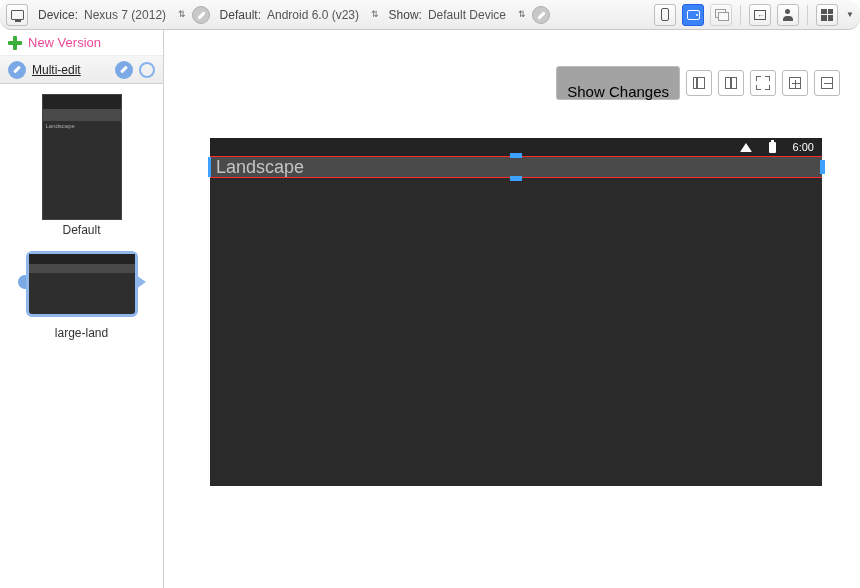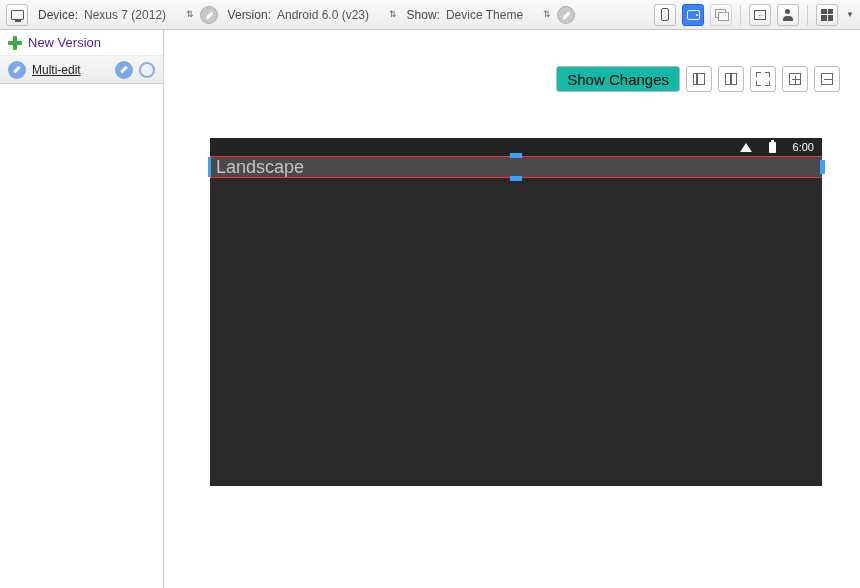--- a/index.html
+++ b/index.html
@@ -1,40 +1,40 @@
 <!DOCTYPE html>
 <html><head>
 <meta charset="utf-8">
 <style>
   * { box-sizing: border-box; margin: 0; padding: 0; }
   body { width: 860px; height: 588px; font-family: -apple-system, "Helvetica Neue", Arial, sans-serif; font-size: 13px; color: #222; background: #fff; overflow: hidden; }
   
   
-  .top-toolbar { height: 30px; background: linear-gradient(#fafafa,#ececec); border-bottom: 1px solid #c8c8c8; display: flex; align-items: center; padding: 0 6px; gap: 6px; font-size: 12px; color: #333; }
+  .top-toolbar { height: 30px; background: linear-gradient(#fafafa,#ececec); border-bottom: 1px solid #c8c8c8; display: flex; align-items: center; padding: 0 6px; gap: 6px; font-size: 12px; color: #333; border-radius: 12px; }
   .tool-btn { width: 22px; height: 22px; border: 1px solid #bfbfbf; border-radius: 3px; background: linear-gradient(#fff,#efefef); display: flex; align-items: center; justify-content: center; }
   .tool-btn.active { background: #3b82f6; border-color: #2563eb; color:#fff; }
   .tool-btn.disabled { opacity: .55; }
   .tb-sep { width: 1px; height: 20px; background: #d0d0d0; margin: 0 2px; }
   .tb-label { color: #444; margin-left:4px;}
-  .tb-value { color: #555; display:flex; align-items:center; gap:20px;}
+  .tb-value { color: #555; display:flex; align-items:center; gap:12px;}
   .updown { font-size:9px; line-height:1; color:#666; }
   .flex-spacer { flex: 1; }
   .circle-gray { width:18px;height:18px;border-radius:50%;background:#c8c8c8; border:1px solid #b0b0b0; position:relative;}
   .circle-gray::after{content:"";position:absolute;width:9px;height:3px;background:#fff;left:4px;top:7px;border-radius:2px;transform:rotate(-45deg);}
   .drop-arrow{font-size:8px;color:#555;margin-left:2px;}
   
   
   .body-area { display:flex; height: calc(100% - 30px); }
   .sidebar { width: 164px; background: #fff; border-right: 1px solid #d0d0d0; display:flex; flex-direction:column; align-items:stretch; }
   .sb-row1 { height:26px; display:flex; align-items:center; padding:0 8px; gap:6px; border-bottom:1px solid #ededed;}
   .plus-ic{width:14px;height:14px;position:relative;}
   .plus-ic::before,.plus-ic::after{content:"";position:absolute;background:#3cae3c;}
   .plus-ic::before{left:5px;top:0;width:4px;height:14px;border-radius:1px;}
   .plus-ic::after{left:0;top:5px;width:14px;height:4px;border-radius:1px;}
-  .sb-row1 span{color:#4c1d95;}
+  .sb-row1 span{color:#ec4899;}
   .sb-row2 { height:28px; background:linear-gradient(#f6f6f6,#ececec); border-bottom:1px solid #d0d0d0; display:flex; align-items:center; padding:0 8px; gap:6px; font-size:12px;text-decoration:underline;}
   .pencil-circ{width:18px;height:18px;border-radius:50%;background:#7aa9e6;position:relative;}
   .pencil-circ::after{content:"";position:absolute;width:8px;height:3px;background:#fff;left:5px;top:7px;border-radius:1px;transform:rotate(-45deg);}
   .ring-ic{width:16px;height:16px;border:2px solid #85b2ea;border-radius:50%;}
   
   .thumbs { padding:10px 0; display:flex; flex-direction:column; align-items:center; gap:8px; }
   .thumb-wrap{display:flex;flex-direction:column;align-items:center;gap:3px;}
   .thumb-p { width:80px; height:126px; background:#2e2e2e; border:1px solid #444; position:relative;}
   .thumb-p .bar1{position:absolute;top:0;left:0;right:0;height:14px;background:#232323;}
   .thumb-p .bar2{position:absolute;top:14px;left:0;right:0;height:12px;background:#4a4a4a;}
@@ -43,21 +43,21 @@
   .thumb-l { width:112px; height:66px; background:#2e2e2e; border:3px solid #8fb7ec; border-radius:6px; position:absolute; left:6px; top:6px;}
   .thumb-l .bar1{position:absolute;top:0;left:0;right:0;height:10px;background:#232323;}
   .thumb-l .bar2{position:absolute;top:10px;left:0;right:0;height:9px;background:#4a4a4a;}
   .handle-l{position:absolute;left:-2px;top:30px;width:14px;height:14px;border-radius:50%;background:#7aa9e6;}
   .handle-r{position:absolute;right:-2px;top:30px;width:0;height:0;border-top:7px solid transparent;border-bottom:7px solid transparent;border-left:10px solid #8fb7ec;}
   .thumb-label{font-size:12px;color:#333;}
   
   
   .canvas-area { flex:1; position:relative; background:#fff; }
   .canvas-toolbar { position:absolute; top:36px; right:20px; display:flex; align-items:center; gap:6px;}
-  .show-changes{height:26px;padding:4px 10px;border:1px solid #bbb;border-radius:3px;background:#14b8a6;font-size:15px;}
+  .show-changes{height:26px;padding:16px 10px;border:1px solid #bbb;border-radius:3px;background:#a3a3a3;font-size:15px;}
   .ct-btn{width:26px;height:26px;border:1px solid #bbb;border-radius:3px;background:#fff;display:flex;align-items:center;justify-content:center;}
   .sq{width:12px;height:12px;border:1.5px solid #666;position:relative;}
   .sq .inner-v{position:absolute;left:4px;top:0;bottom:0;width:1.5px;background:#666;}
   .corners{width:14px;height:14px;position:relative;}
   .corners span{position:absolute;width:5px;height:5px;border:1.5px solid #666;}
   .corners .tl{top:0;left:0;border-right:none;border-bottom:none;}
   .corners .tr{top:0;right:0;border-left:none;border-bottom:none;}
   .corners .bl{bottom:0;left:0;border-right:none;border-top:none;}
   .corners .br{bottom:0;right:0;border-left:none;border-top:none;}
   .sq-plus{width:12px;height:12px;border:1.5px solid #666;position:relative;}
@@ -105,28 +105,28 @@
 <div class="top-toolbar">
   <div class="tool-btn">
       <span class="ic-monitor"></span>
     </div>
   <span class="tb-label">Device:</span>
   <span class="tb-value">
       <span>Nexus 7 (2012)</span>
       <span class="updown">⇅</span>
     </span>
   <span class="circle-gray"></span>
-  <span class="tb-label">Version:</span>
+  <span class="tb-label">Default:</span>
   <span class="tb-value">
       <span>Android 6.0 (v23)</span>
       <span class="updown">⇅</span>
     </span>
   <span class="tb-label">Show:</span>
   <span class="tb-value">
-      <span>Device Theme</span>
+      <span>Default Device</span>
       <span class="updown">⇅</span>
     </span>
   <span class="circle-gray"></span>
   <div class="flex-spacer"></div>
   <div class="tool-btn">
       <span class="ic-phone"></span>
     </div>
   <div class="tool-btn active">
       <span class="ic-tablet"></span>
     </div>
@@ -157,20 +157,41 @@
     <div class="sb-row1">
       <span class="plus-ic"></span>
       <span>New Version</span>
     </div>
     <div class="sb-row2">
       <span class="pencil-circ"></span>
       <span style="flex:1">Multi-edit</span>
       <span class="pencil-circ"></span>
       <span class="ring-ic"></span>
     </div>
+    <div class="thumbs">
+      <div class="thumb-wrap">
+        <div class="thumb-p">
+          <div class="bar1"></div>
+            <div class="bar2"></div>
+            <div class="lbl">Landscape</div>
+        </div>
+        <span class="thumb-label">Default</span>
+      </div>
+      <div class="thumb-wrap">
+        <div class="thumb-l-box">
+          <span class="handle-l"></span>
+          <div class="thumb-l">
+            <div class="bar1"></div>
+              <div class="bar2"></div>
+          </div>
+          <span class="handle-r"></span>
+        </div>
+        <span class="thumb-label">large-land</span>
+      </div>
+    </div>
   </div>
 
   <div class="canvas-area">
     <div class="canvas-toolbar">
       <button class="show-changes">Show Changes</button>
       <div class="ct-btn">
           <div class="sq">
             <div class="inner-v" style="left:2px"></div>
           </div>
         </div>

